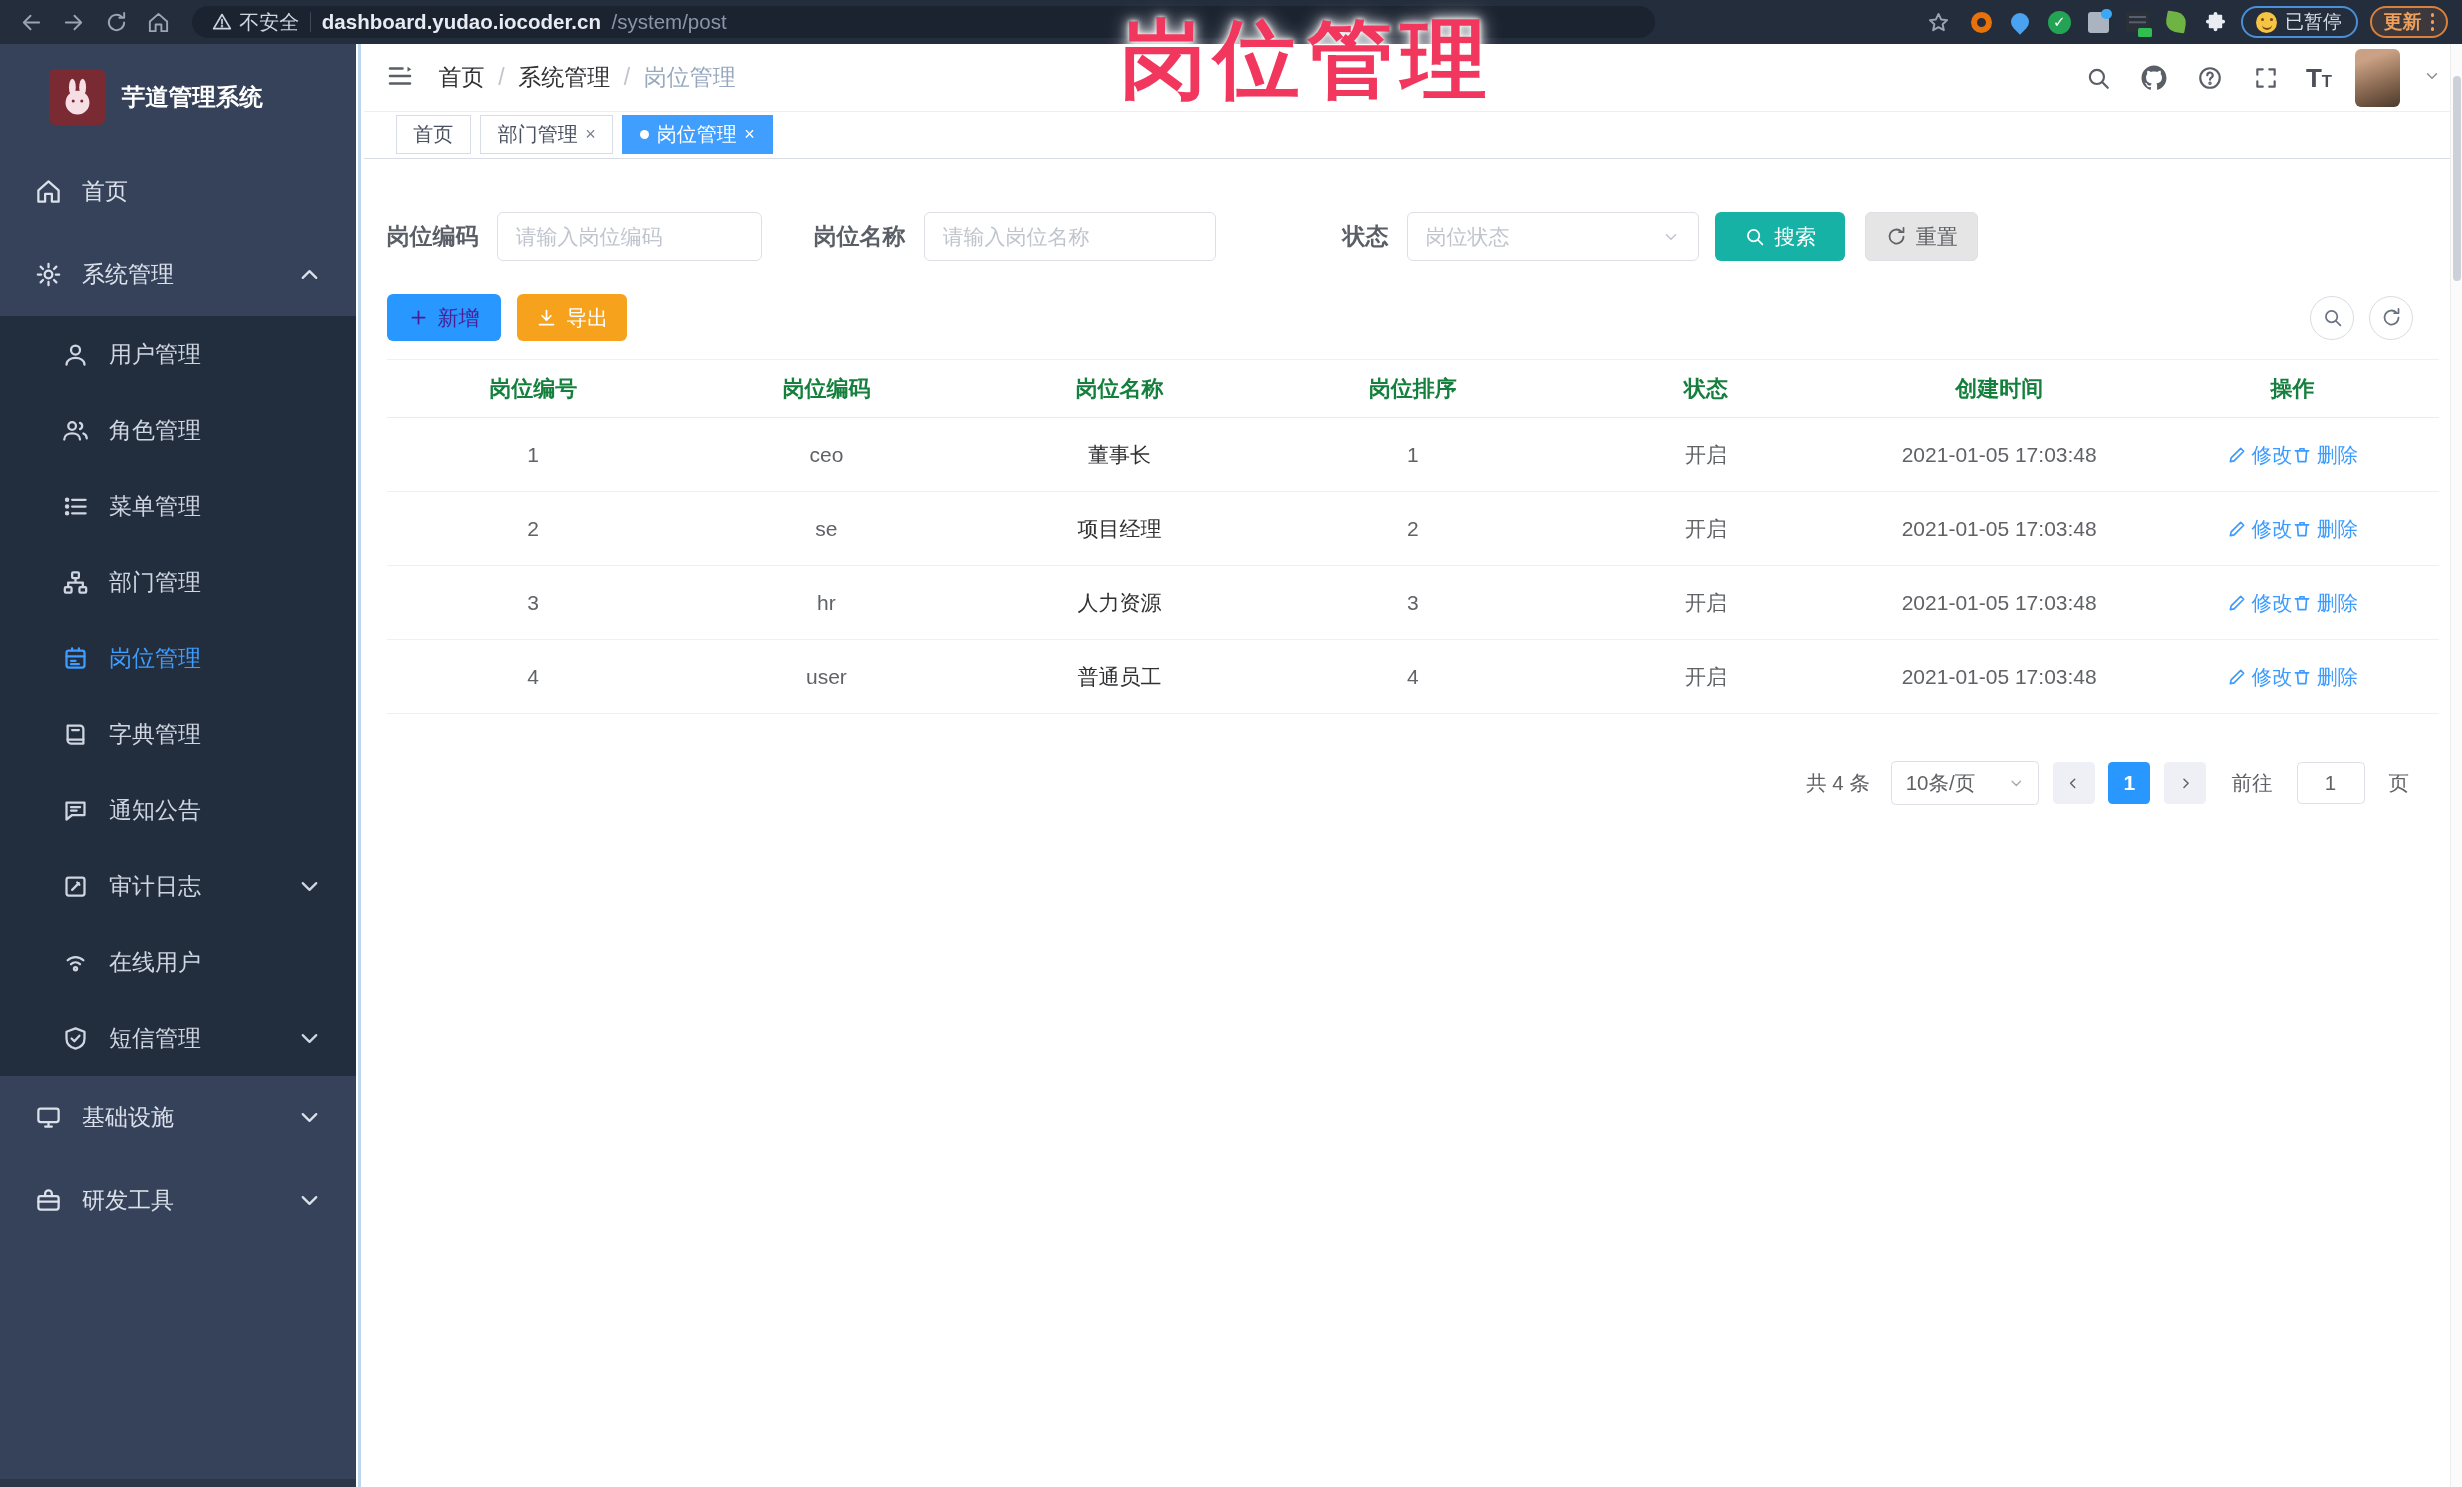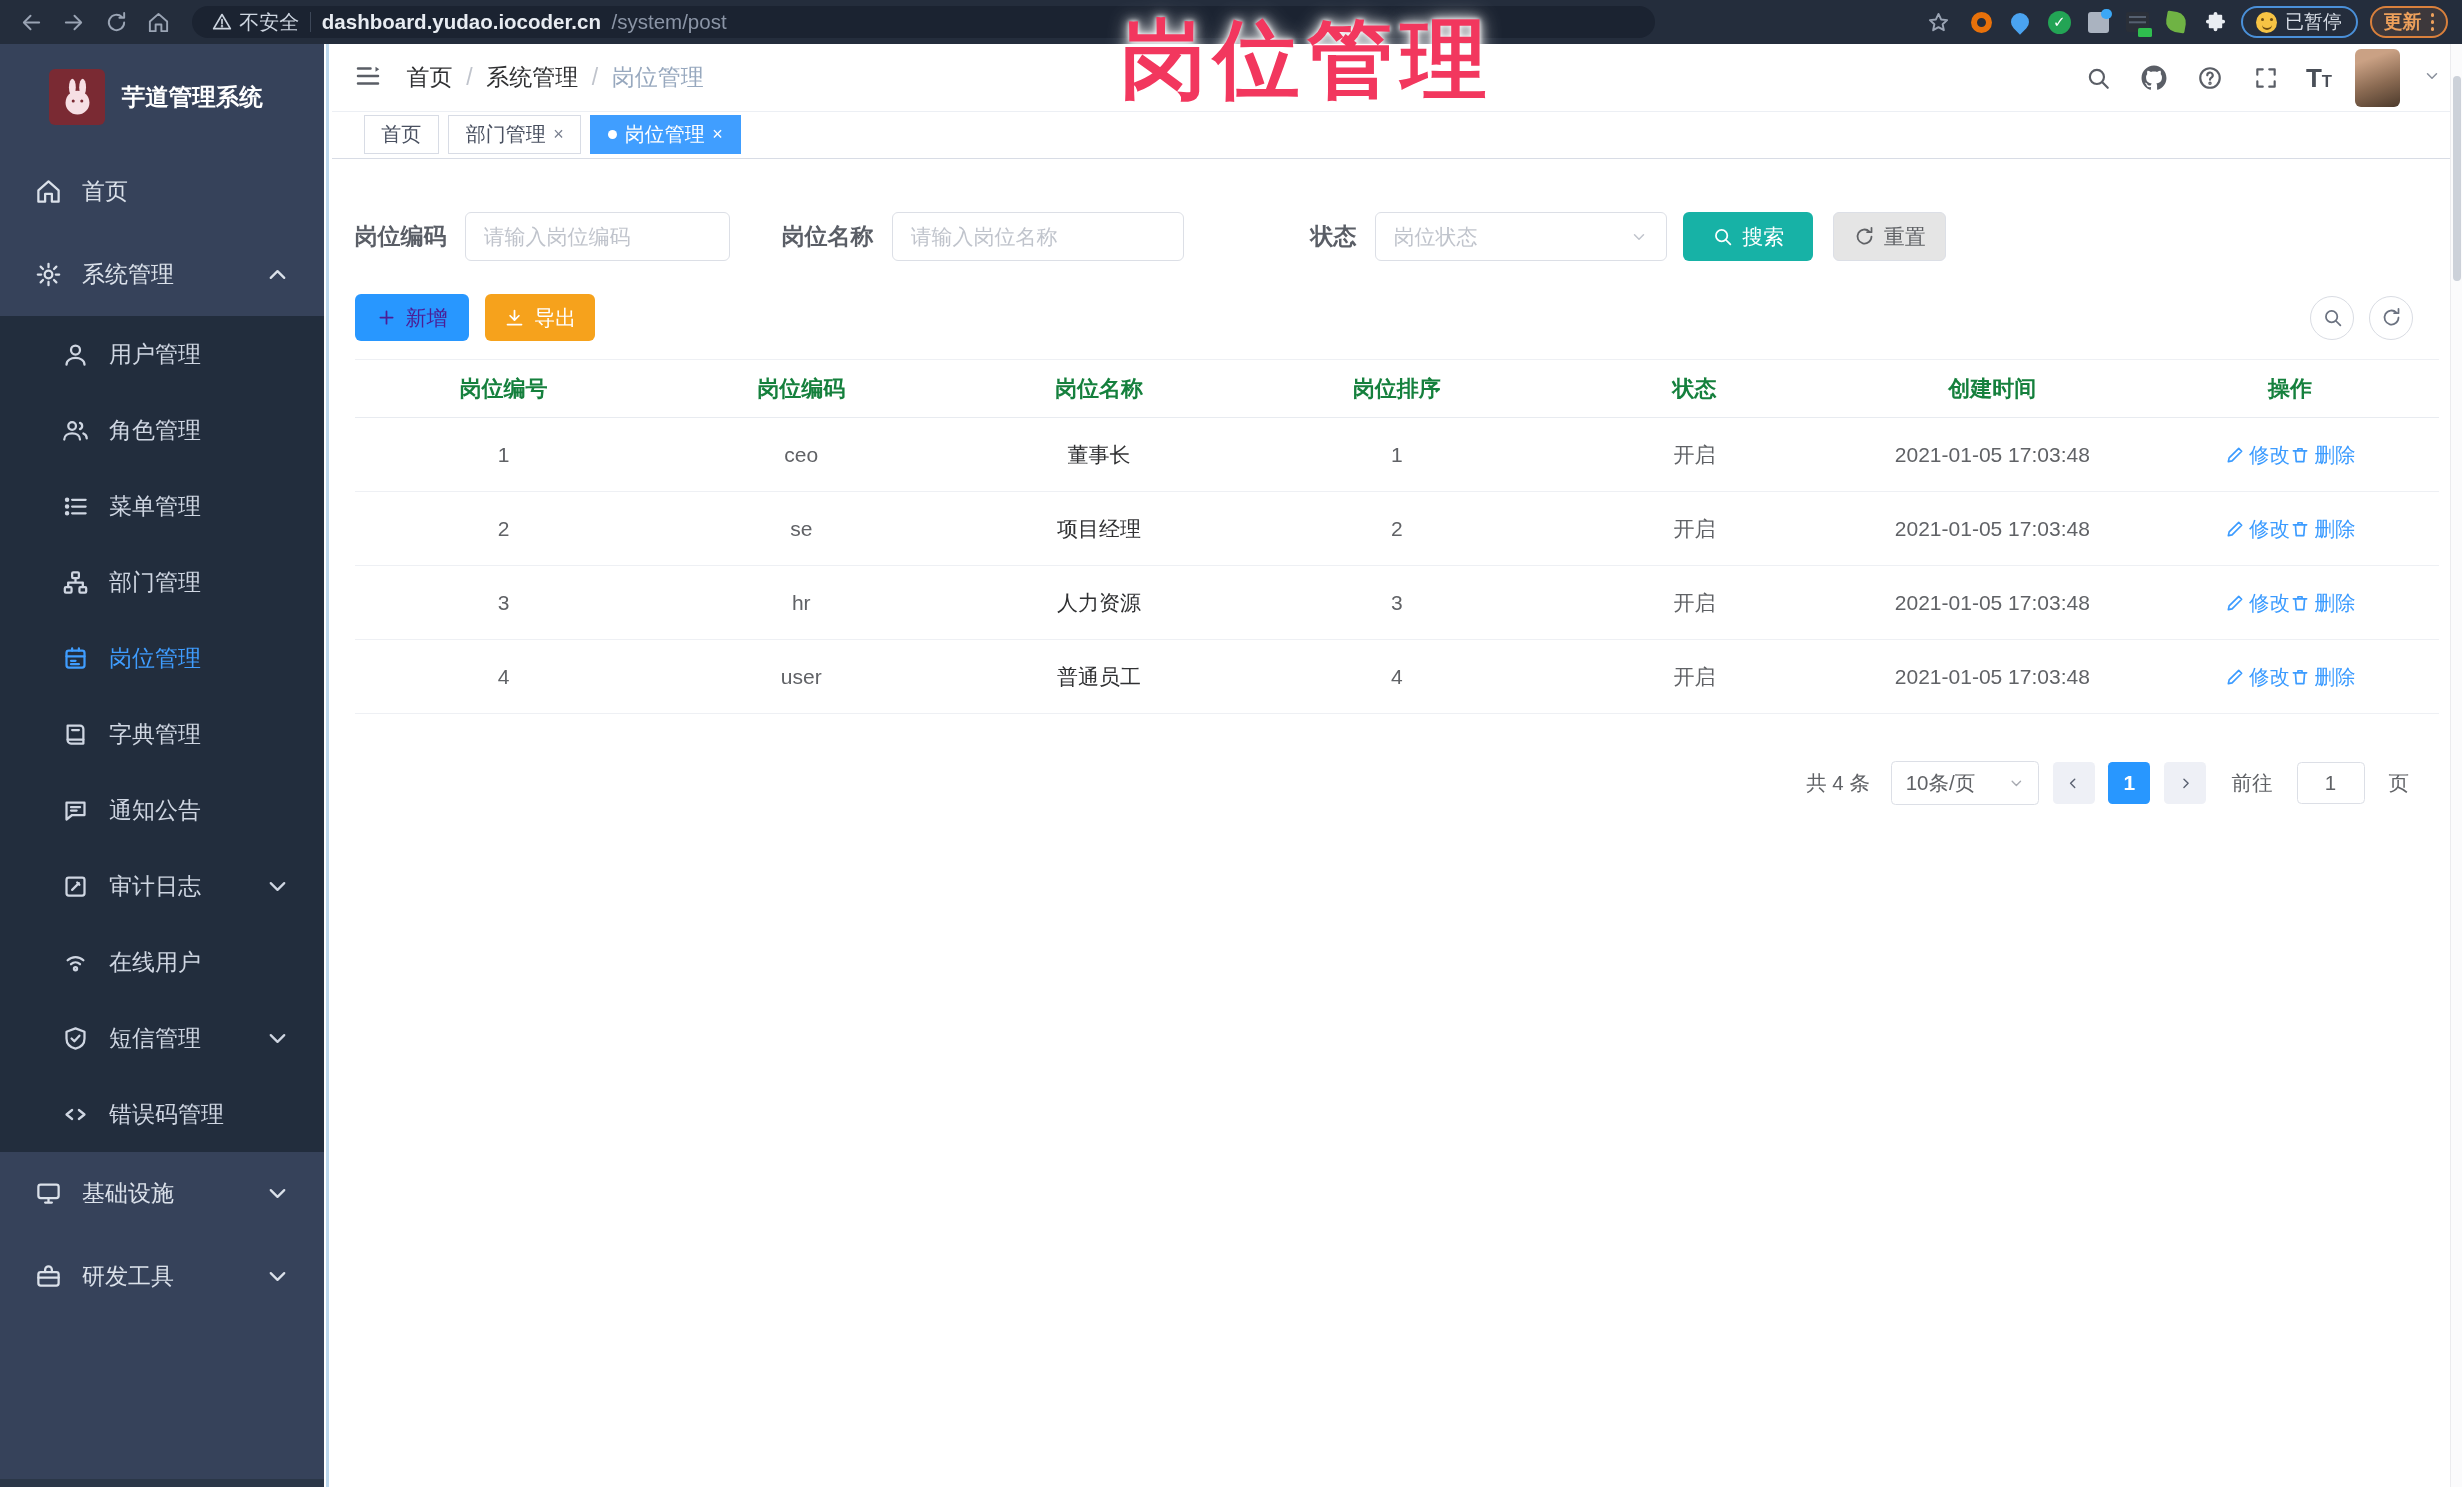--- a/index.html
+++ b/index.html
@@ -33,21 +33,21 @@
   .emoji-face::before { content:""; position:absolute; left:4.5px; top:6px; width:3px; height:3px; border-radius:50%; background:#6b4b12; box-shadow:9px 0 0 #6b4b12; }
   .emoji-face::after { content:""; position:absolute; left:5.3px; top:10.6px; width:10.6px; height:6px; border-bottom:2.3px solid #6b4b12; border-radius:0 0 7.6px 7.6px; }
   .update-pill { height:32px; border:2.3px solid #d9803c; background:rgba(217,128,60,.14); border-radius:16px; display:flex; align-items:center; gap:9px; padding:0 12px; color:#eda05b; font-size:19px; font-weight:bold; flex:none; }
   .kebab { display:flex; flex-direction:column; gap:3px; }
   .kebab i { width:3.8px; height:3.8px; border-radius:50%; background:#eda05b; }
 
   
   .app { display:flex; height:1444px; position:relative; }
 
   
-  .sidebar { width:324px; flex:none; background:#36425a; color:#dde3ec; display:flex; flex-direction:column; position:relative; }
+  .sidebar { width:356px; flex:none; background:#36425a; color:#dde3ec; display:flex; flex-direction:column; position:relative; }
   .logo-row { height:106px; display:flex; align-items:center; gap:16.7px; padding-left:49px; }
   .logo-img { width:56px; height:56px; border-radius:6px; background:#7a2a33; display:flex; align-items:center; justify-content:center; flex:none; overflow:hidden; }
   .logo-title { font-size:23.5px; font-weight:bold; color:#fff; }
   .nav-item { height:83px; display:flex; align-items:center; gap:20px; padding-left:35px; font-size:23px; color:#dbe1ea; position:relative; cursor:pointer; }
   .nav-item svg { width:27px; height:27px; flex:none; }
   .submenu { background:#222d3d; }
   .submenu .nav-item { height:76px; padding-left:62px; color:#cfd6e2; }
   .nav-item.active { color:#3f9dff; }
   .chev { margin-left:auto; margin-right:33px; width:20px; height:20px; flex:none; }
   .sb-bottom { position:absolute; left:0; right:0; bottom:0; height:9px; background:#2b3748; }
@@ -334,27 +334,20 @@
         <div class="nav-item">
           <svg viewBox="0 0 24 24">
               <path d="M12 3l8 3v6c0 4.8-3.4 7.9-8 9-4.6-1.1-8-4.2-8-9V6z"></path>
               <polyline points="8.5,12 11,14.5 15.5,9.5"></polyline>
             </svg>
           <span>短信管理</span>
           <svg class="chev" viewBox="0 0 24 24">
               <polyline points="6,9 12,15 18,9"></polyline>
             </svg>
         </div>
-        <div class="nav-item">
-          <svg viewBox="0 0 24 24">
-              <polyline points="9,8 4,12 9,16"></polyline>
-              <polyline points="15,8 20,12 15,16"></polyline>
-            </svg>
-          <span>错误码管理</span>
-        </div>
       </div>
 
       <div class="nav-item">
         <svg viewBox="0 0 24 24">
             <rect x="3" y="4" width="18" height="12" rx="2"></rect>
             <path d="M9 20h6M12 16v4"></path>
           </svg>
         <span>基础设施</span>
         <svg class="chev" viewBox="0 0 24 24">
             <polyline points="6,9 12,15 18,9"></polyline>

